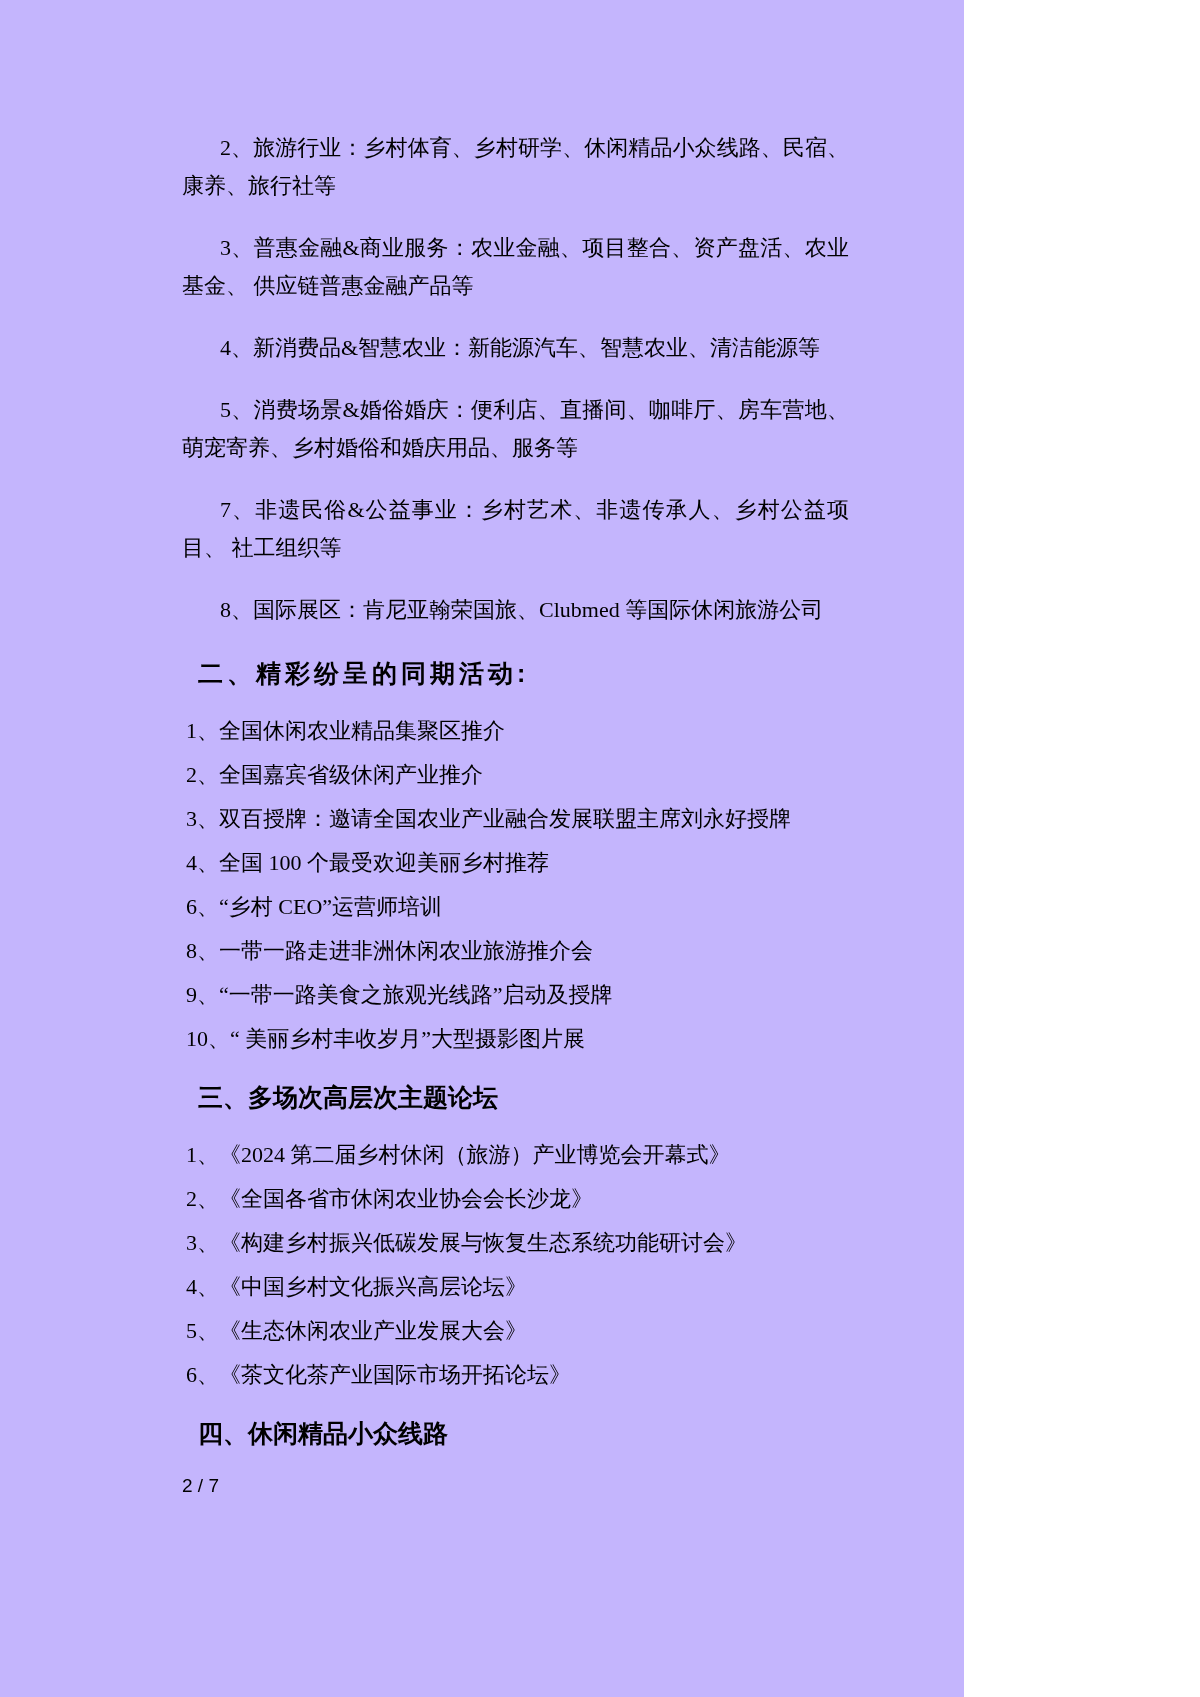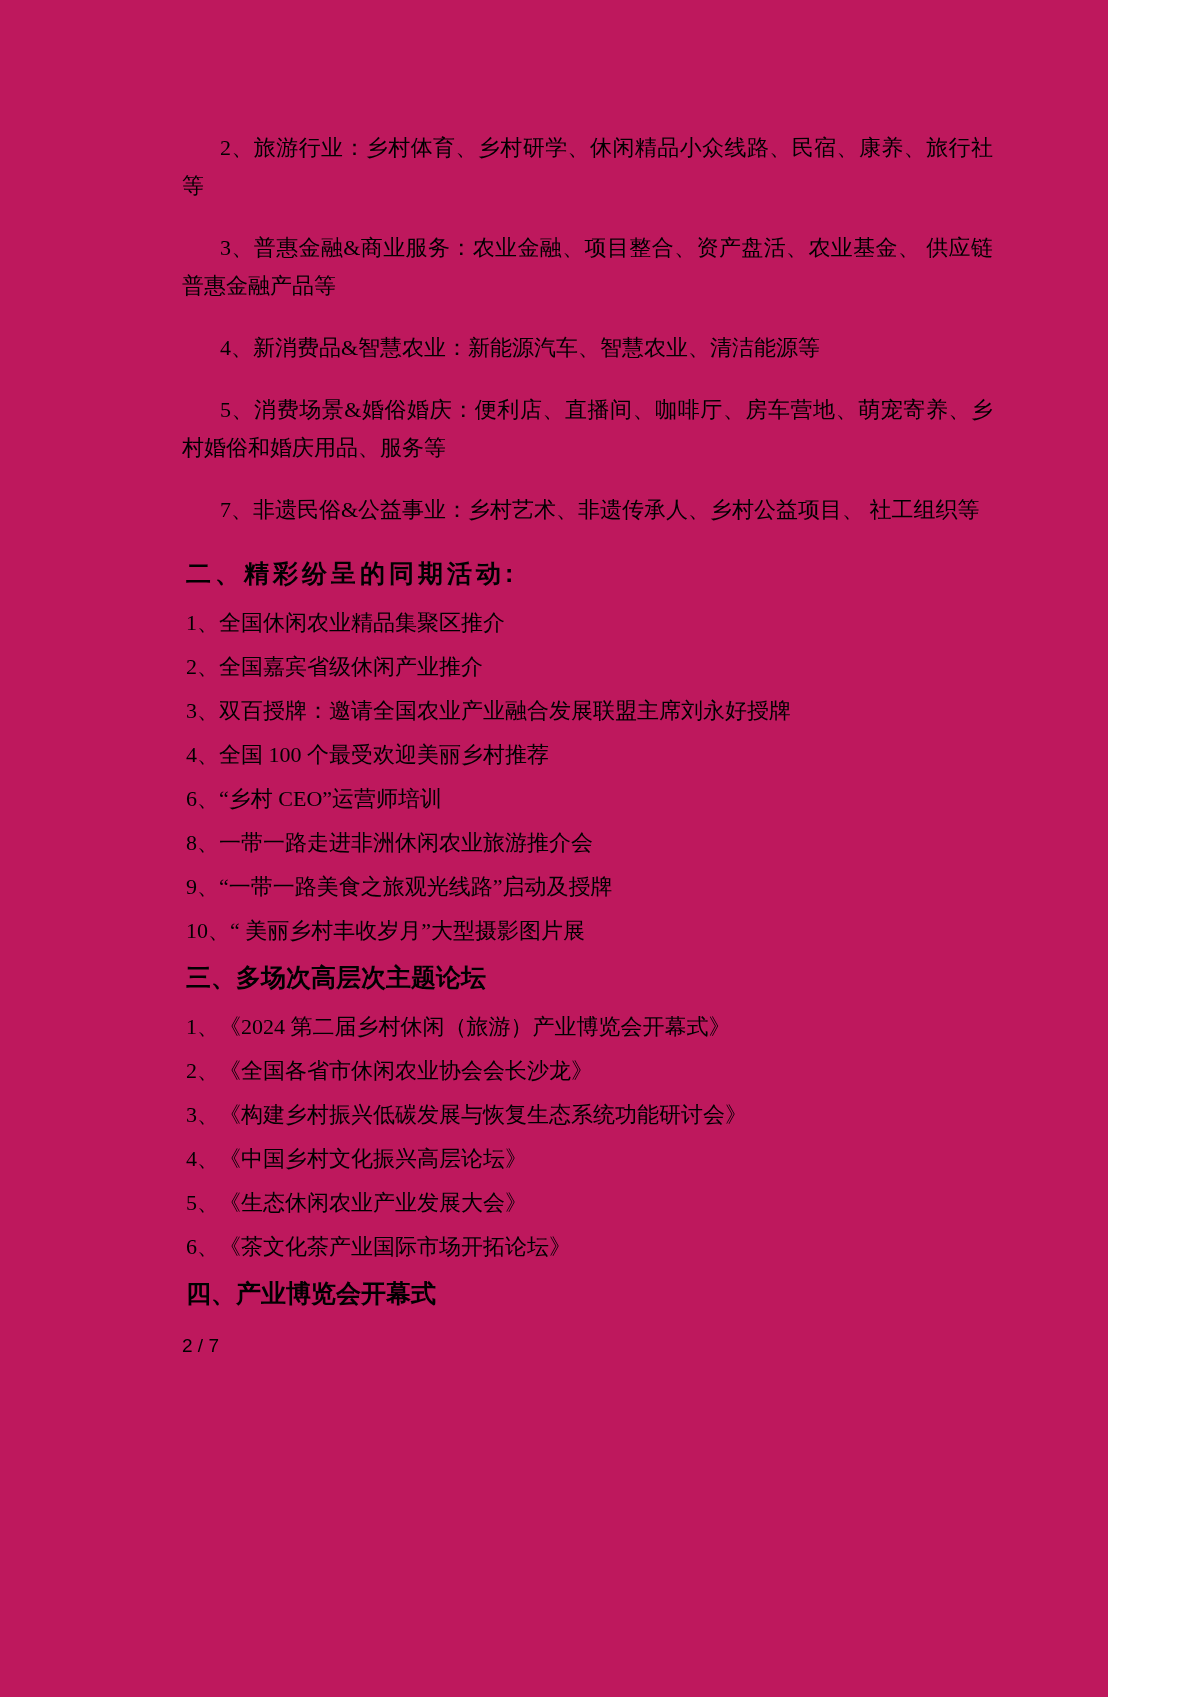--- a/index.html
+++ b/index.html
@@ -2,43 +2,43 @@
 <html lang="zh"><head>
 <meta charset="utf-8">
 <style>
   html, body {
     margin: 0;
     padding: 0;
     background: #ffffff;
   }
   .page {
     position: relative;
-    width: 1108px;
+    width: 964px;
     height: 1697px;
-    background: #be185d;
+    background: #c4b5fd;
     color: #000000;
     font-family: "Liberation Serif", "DejaVu Serif", serif;
     overflow: hidden;
   }
   .content {
     padding: 129px 115px 0 182px; 
   }
   .body-par {
     font-size: 22px;
     line-height: 38px;
     margin: 0 0 24px 0;
     text-indent: 38px;
     text-align: justify;
   }
   .heading {
     font-family: "Liberation Sans", "DejaVu Sans", sans-serif;
     font-weight: bold;
     font-size: 25px;
     line-height: 40px;
-    margin: 4px;
+    margin: 16px;
     color: #000000;
   }
   .heading.mt16 { margin-top: 16px; }
   .heading.spaced { letter-spacing: 4px; }
   .list-group {
     margin: 8px 0 0 4px;
   }
   .list-group.tight { margin-top: 0; }
   .list-par {
     font-size: 22px;
@@ -58,20 +58,21 @@
 <body>
 
 <div class="page">
   <div class="content">
 
     <p class="body-par">2、旅游行业：乡村体育、乡村研学、休闲精品小众线路、民宿、康养、旅行社等</p>
     <p class="body-par">3、普惠金融&amp;商业服务：农业金融、项目整合、资产盘活、农业基金、 供应链普惠金融产品等</p>
     <p class="body-par">4、新消费品&amp;智慧农业：新能源汽车、智慧农业、清洁能源等</p>
     <p class="body-par">5、消费场景&amp;婚俗婚庆：便利店、直播间、咖啡厅、房车营地、萌宠寄养、乡村婚俗和婚庆用品、服务等</p>
     <p class="body-par">7、非遗民俗&amp;公益事业：乡村艺术、非遗传承人、乡村公益项目、 社工组织等</p>
+    <p class="body-par">8、国际展区：肯尼亚翰荣国旅、Clubmed 等国际休闲旅游公司</p>
 
     <h2 class="heading spaced mt16">二、精彩纷呈的同期活动:</h2>
     <div class="list-group">
       <p class="list-par">1、全国休闲农业精品集聚区推介</p>
       <p class="list-par">2、全国嘉宾省级休闲产业推介</p>
       <p class="list-par">3、双百授牌：邀请全国农业产业融合发展联盟主席刘永好授牌</p>
       <p class="list-par">4、全国 100 个最受欢迎美丽乡村推荐</p>
       <p class="list-par">6、“乡村 CEO”运营师培训</p>
       <p class="list-par">8、一带一路走进非洲休闲农业旅游推介会</p>
       <p class="list-par">9、“一带一路美食之旅观光线路”启动及授牌</p>
@@ -81,17 +82,17 @@
     <h2 class="heading">三、多场次高层次主题论坛</h2>
     <div class="list-group">
       <p class="list-par">1、《2024 第二届乡村休闲（旅游）产业博览会开幕式》</p>
       <p class="list-par">2、《全国各省市休闲农业协会会长沙龙》</p>
       <p class="list-par">3、《构建乡村振兴低碳发展与恢复生态系统功能研讨会》</p>
       <p class="list-par">4、《中国乡村文化振兴高层论坛》</p>
       <p class="list-par">5、《生态休闲农业产业发展大会》</p>
       <p class="list-par">6、《茶文化茶产业国际市场开拓论坛》</p>
     </div>
 
-    <h2 class="heading">四、产业博览会开幕式</h2>
+    <h2 class="heading">四、休闲精品小众线路</h2>
 
     <div class="footer">2 / 7</div>
   </div>
 </div>
 
 </body></html>

